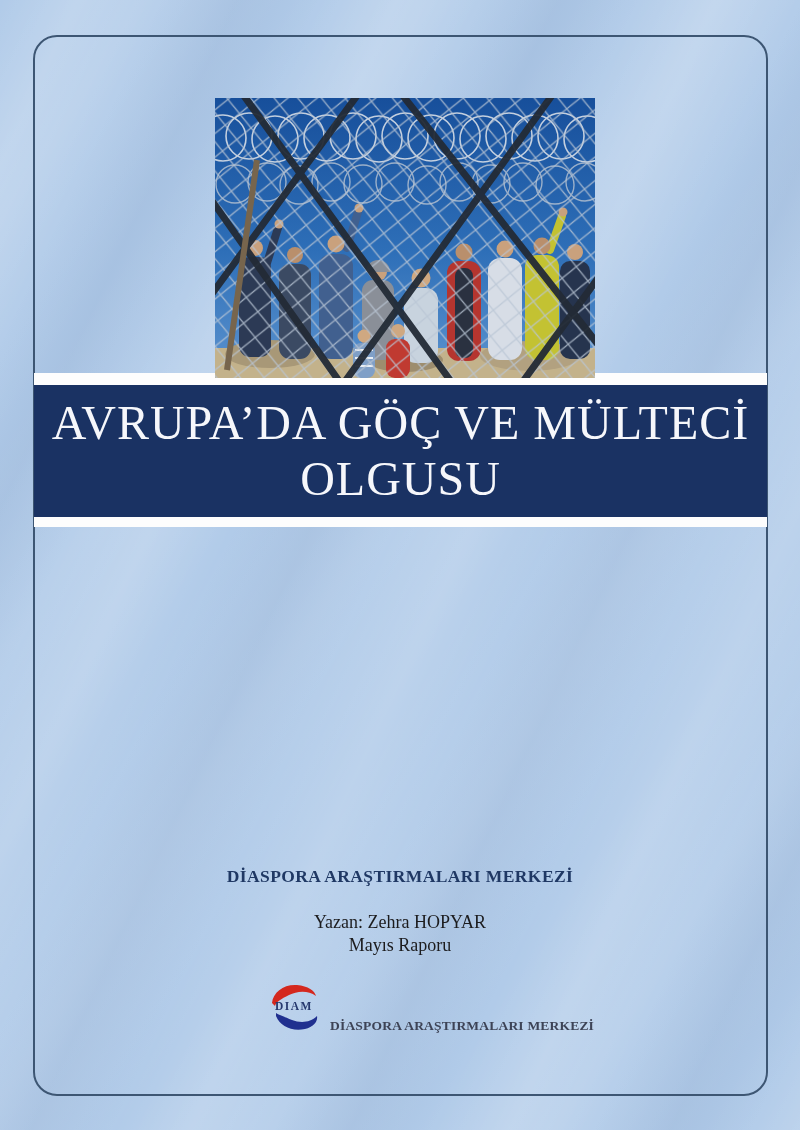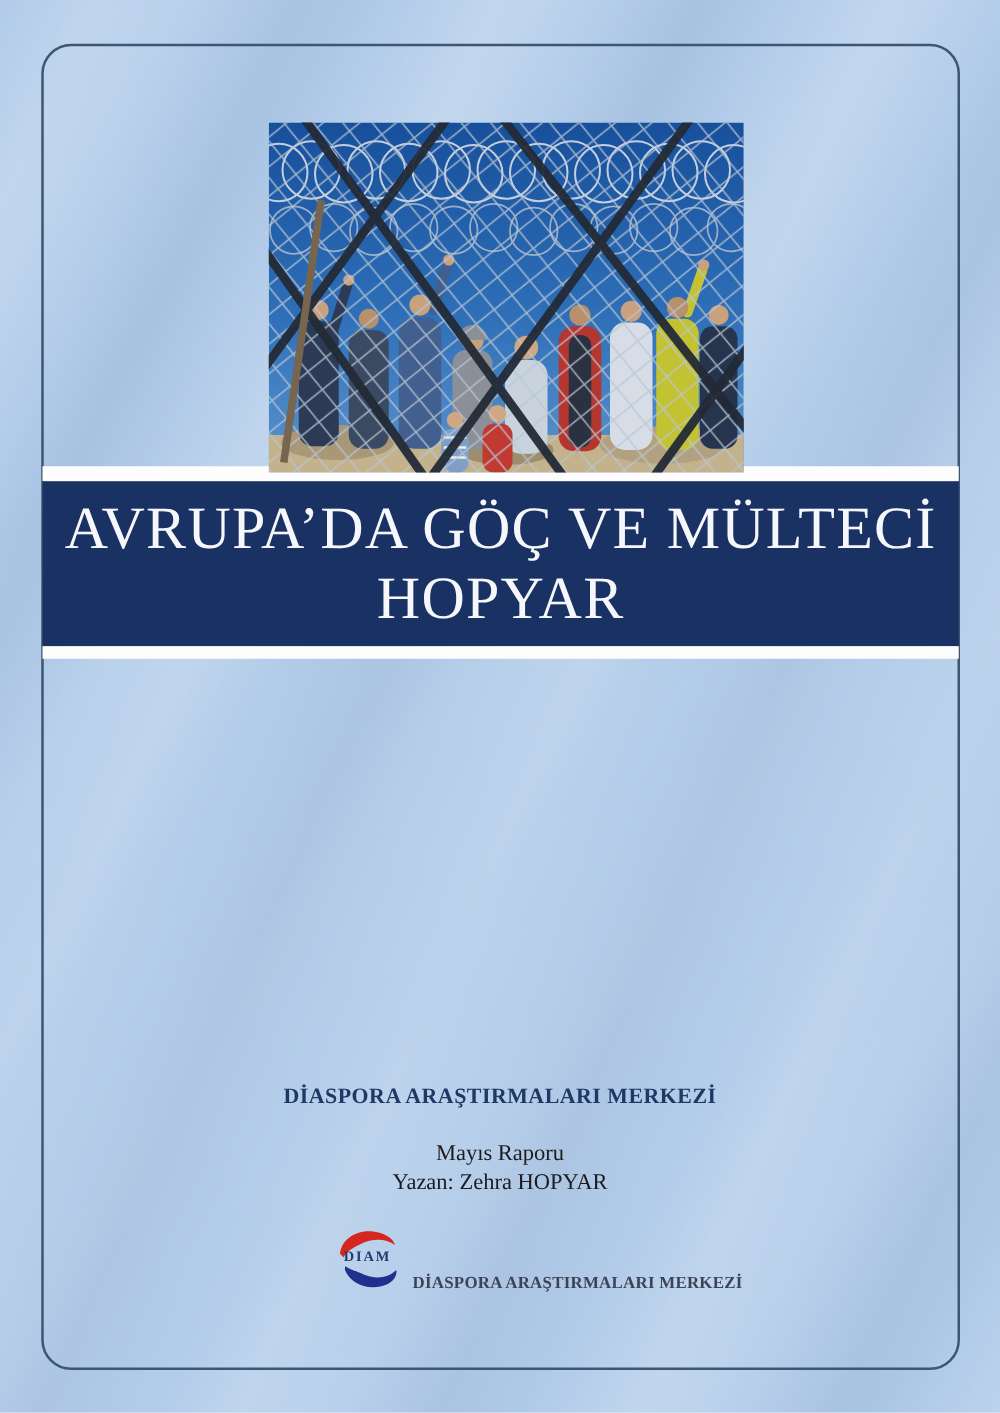--- a/index.html
+++ b/index.html
@@ -218,29 +218,29 @@
         <path d="M174 -20 L400 268"></path>
         <path d="M-50 36 L136 300"></path>
       </g>
       <path d="M42 62 L12 272" stroke="#77654d" stroke-width="6"></path>
     </svg>
   </div>
 
   <div class="strip-white strip-top"></div>
   <div class="title-banner" style="background-color: rgb(26, 50, 99);">
     <div class="title-line">AVRUPA’DA GÖÇ VE MÜLTECİ</div>
-    <div class="title-line">HOPYAR</div>
+    <div class="title-line">OLGUSU</div>
   </div>
   <div class="strip-white strip-bottom"></div>
 
   <div class="org-name">DİASPORA ARAŞTIRMALARI MERKEZİ</div>
 
   <div class="byline">
+    <div>Yazan: Zehra HOPYAR</div>
     <div>Mayıs Raporu</div>
-    <div>Yazan: Zehra HOPYAR</div>
   </div>
 
   <div class="logo-row">
     <div class="logo-emblem">
       <svg width="60" height="52" viewBox="0 0 60 52">
         <path d="M8 21 C9 10 20 2 33 3 C44 4 51 9 52 14 C44 8 33 9 25 13 C17 17 12 20 11 24 Z" fill="#d4281e"></path>
         <path d="M12 34 C16 44 28 50 41 47 C50 45 54 39 53 34 C46 41 36 41 28 38 C21 35 15 33 12 31 Z" fill="#20308f"></path>
       </svg>
       <div class="logo-acronym">DIAM</div>
     </div>

